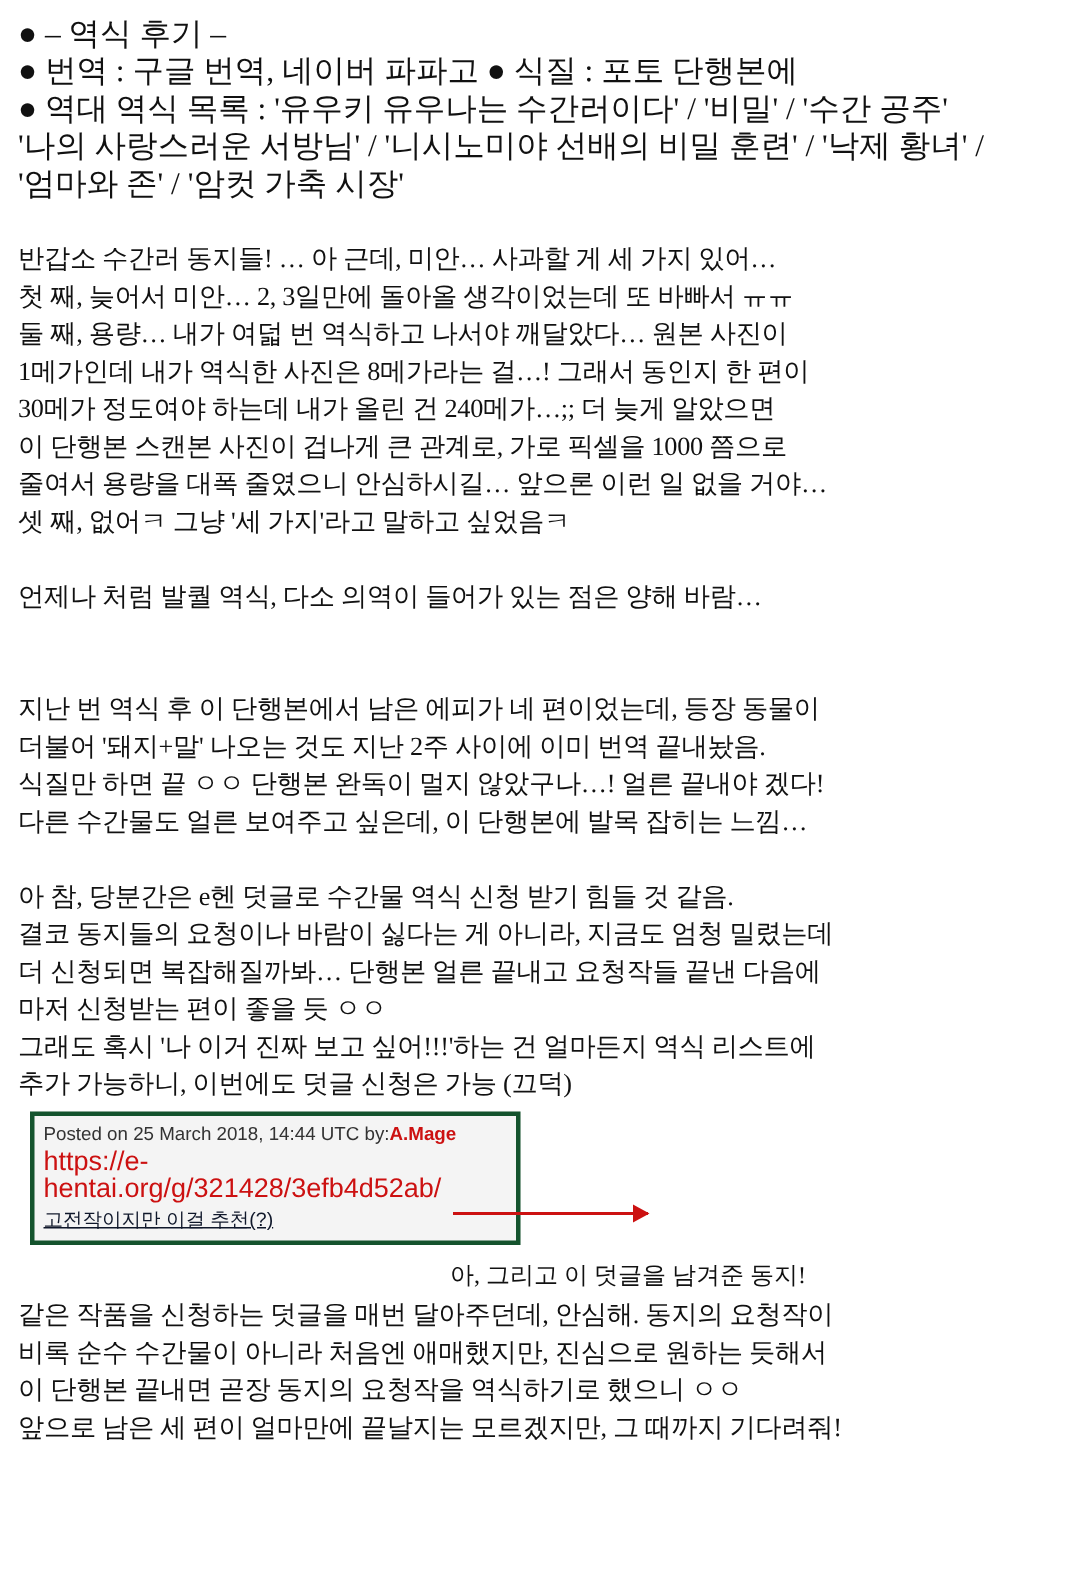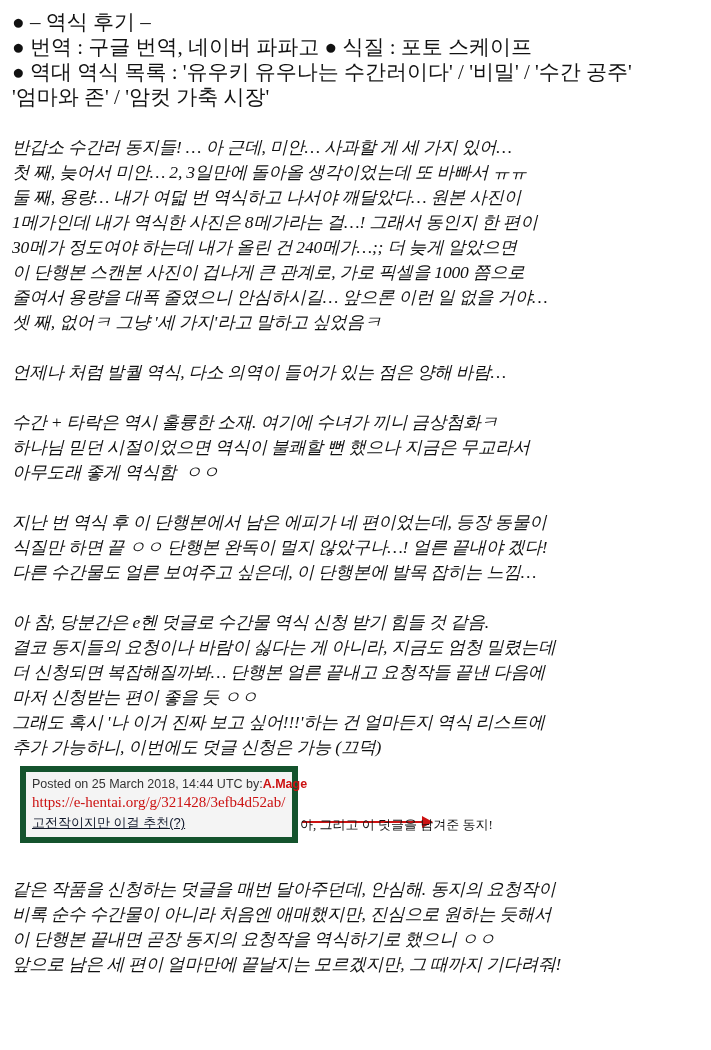--- a/index.html
+++ b/index.html
@@ -32,49 +32,48 @@
     font-size: 21px;
     line-height: 25px;
     white-space: pre-wrap;
   }
   .gap {
     height: 25px;
   }
   .block {
     margin: 0;
     padding: 0;
-    font-style: italic;
   }
   
   .quote-box {
     margin-top: 6px;
     margin-left: 8px;
-    border: 6px solid #14532d;
+    border: 3px solid #14532d;
     background: #f4f4f4;
-    width: 278px;
+    width: 327px;
     box-sizing: border-box;
     padding: 4px 6px 5px 6px;
     position: relative;
   }
   .quote-line1 {
     font-size: 12.5px;
     line-height: 17px;
     color: #333333;
     font-family: "Liberation Sans", sans-serif;
     white-space: pre;
   }
   .quote-line1 .author {
     color: #cc1111;
     font-weight: bold;
   }
   .quote-link {
-    font-size: 15px;
+    font-size: 18px;
     line-height: 18px;
     color: #cc1111;
-    font-family: Liberation Serif, serif;
+    font-family: Liberation Sans, sans-serif;
     text-decoration: none;
     display: block;
   }
   .quote-sub {
     font-size: 13px;
     line-height: 18px;
     color: #0f172a;
     font-family: "Liberation Sans", sans-serif;
     margin-top: 3px;
     text-decoration: underline;
@@ -99,34 +98,35 @@
     top: -5px;
     width: 0;
     height: 0;
     border-top: 6px solid transparent;
     border-bottom: 6px solid transparent;
     border-left: 11px solid #cc1111;
   }
   .after-quote-first {
     position: absolute;
     left: 300px;
-    top: 812px;
-    font-size: 13px;
+    top: 838px;
+    font-size: 16px;
     line-height: 25px;
     white-space: pre;
   }
 </style>
 </head>
 <body>
 
 <div class="page">
 
   <div class="header-line">● – 역식 후기 –</div>
-  <div class="header-line">● 번역 : 구글 번역, 네이버 파파고 ● 식질 : 포토 스케이프</div>
+  <div class="header-line">● 번역 : 구글 번역, 네이버 파파고 ● 식질 : 포토 단행본에</div>
   <div class="header-line">● 역대 역식 목록 : '유우키 유우나는 수간러이다' / '비밀' / '수간 공주'</div>
+  <div class="header-line">'나의 사랑스러운 서방님' / '니시노미야 선배의 비밀 훈련' / '낙제 황녀' /</div>
   <div class="header-line">'엄마와 존' / '암컷 가축 시장'</div>
 
   <div class="gap"></div>
 
   <div class="block">
     <div class="line">반갑소 수간러 동지들! … 아 근데, 미안… 사과할 게 세 가지 있어…</div>
     <div class="line">첫 째, 늦어서 미안… 2, 3일만에 돌아올 생각이었는데 또 바빠서 ㅠㅠ</div>
     <div class="line">둘 째, 용량… 내가 여덟 번 역식하고 나서야 깨달았다… 원본 사진이</div>
     <div class="line">1메가인데 내가 역식한 사진은 8메가라는 걸…! 그래서 동인지 한 편이</div>
     <div class="line">30메가 정도여야 하는데 내가 올린 건 240메가…;; 더 늦게 알았으면</div>
@@ -136,30 +136,26 @@
   </div>
 
   <div class="gap"></div>
 
   <div class="block">
     <div class="line">언제나 처럼 발퀄 역식, 다소 의역이 들어가 있는 점은 양해 바람…</div>
   </div>
 
   <div class="gap"></div>
 
-  <div class="block">
-    <div class="line">수간 + 타락은 역시 훌륭한 소재. 여기에 수녀가 끼니 금상첨화ㅋ</div>
-    <div class="line">하나님 믿던 시절이었으면 역식이 불쾌할 뻔 했으나 지금은 무교라서</div>
-    <div class="line">아무도래 좋게 역식함  ㅇㅇ</div>
-  </div>
 
   <div class="gap"></div>
 
   <div class="block">
     <div class="line">지난 번 역식 후 이 단행본에서 남은 에피가 네 편이었는데, 등장 동물이</div>
+    <div class="line">더불어 '돼지+말' 나오는 것도 지난 2주 사이에 이미 번역 끝내놨음.</div>
     <div class="line">식질만 하면 끝 ㅇㅇ 단행본 완독이 멀지 않았구나…! 얼른 끝내야 겠다!</div>
     <div class="line">다른 수간물도 얼른 보여주고 싶은데, 이 단행본에 발목 잡히는 느낌…</div>
   </div>
 
   <div class="gap"></div>
 
   <div class="block">
     <div class="line">아 참, 당분간은 e헨 덧글로 수간물 역식 신청 받기 힘들 것 같음.</div>
     <div class="line">결코 동지들의 요청이나 바람이 싫다는 게 아니라, 지금도 엄청 밀렸는데</div>
     <div class="line">더 신청되면 복잡해질까봐… 단행본 얼른 끝내고 요청작들 끝낸 다음에</div>

